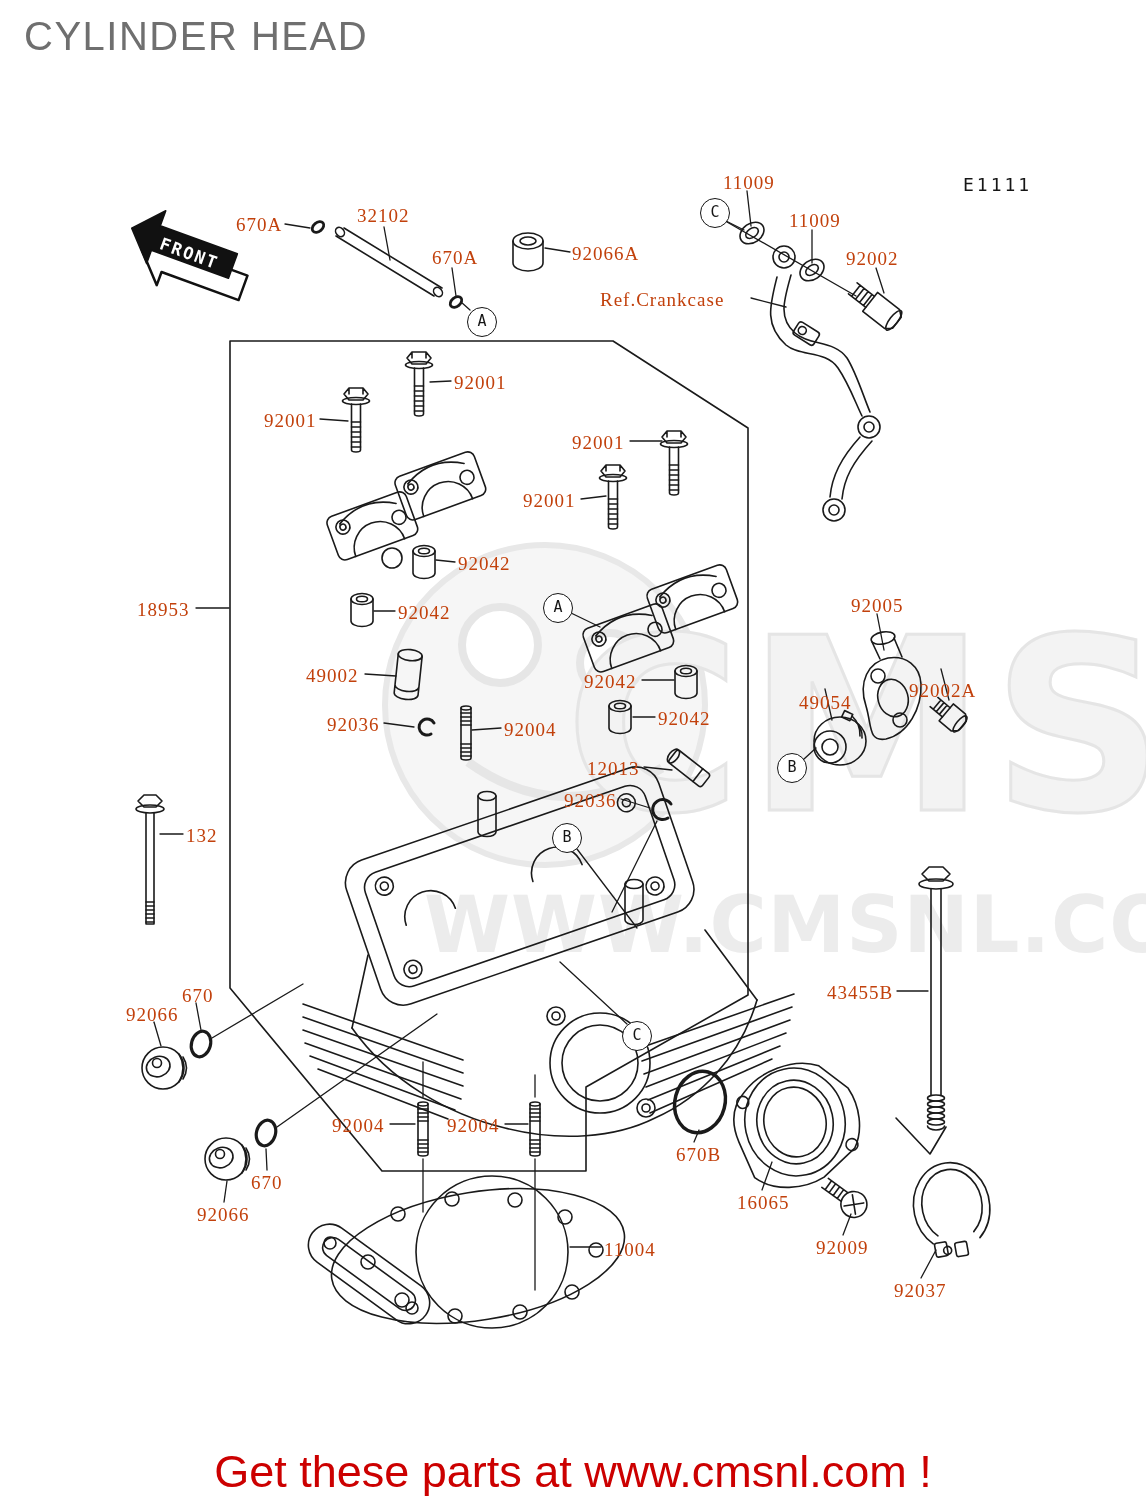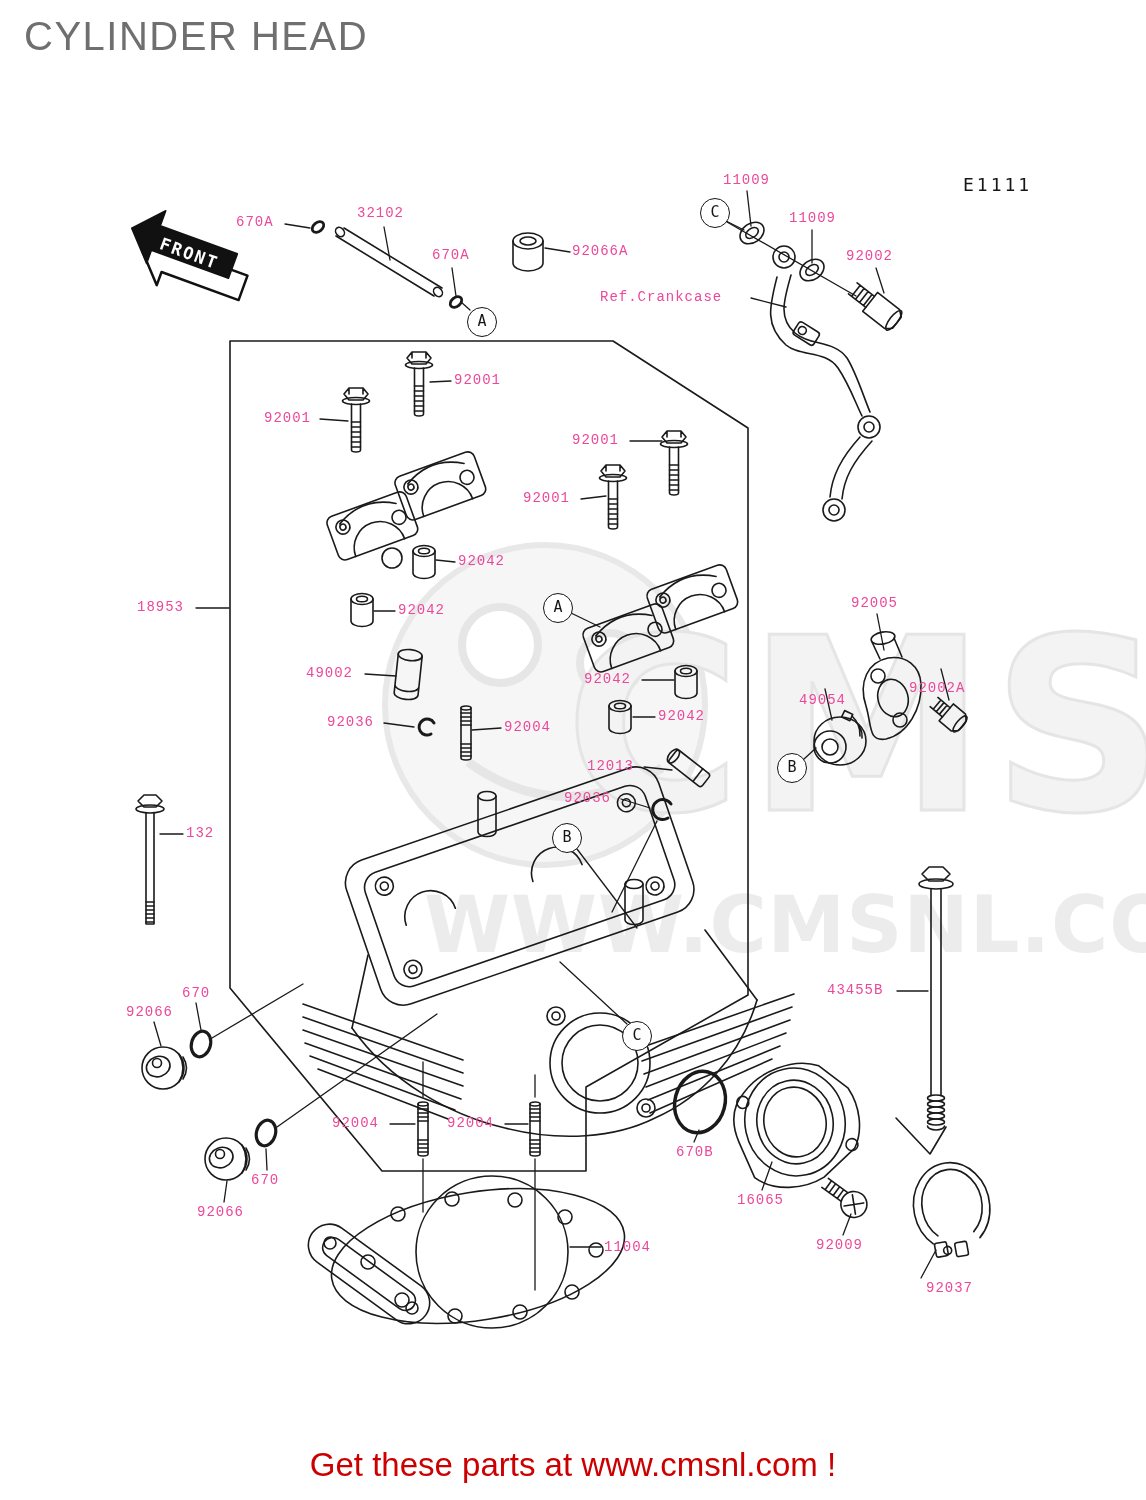--- a/index.html
+++ b/index.html
@@ -12,31 +12,31 @@
     font-size:40px;color:#6f6f6f;letter-spacing:1.5px;white-space:nowrap;
   }
   .diagram-code{
     position:absolute;left:963px;top:174px;
     font-family:"DejaVu Sans Mono",monospace;font-size:18px;letter-spacing:3px;color:#161616;
   }
   .artwork{position:absolute;left:0;top:0;}
   .labels-layer{position:absolute;left:0;top:0;width:1146px;height:1500px;pointer-events:none;}
   .plabel{
     position:absolute;white-space:nowrap;
-    font-family:Liberation Mono, monospace;font-size:14px;letter-spacing:1px;
-    color:#ec4899;
+    font-family:Liberation Serif, serif;font-size:19px;letter-spacing:1px;
+    color:#c2410c;
   }
   .callout{
     position:absolute;width:28px;height:28px;border:1.7px solid #151515;border-radius:50%;
     background:#fff;text-align:center;line-height:26px;
     font-family:"DejaVu Sans Mono",monospace;font-size:15px;color:#151515;
   }
   .footer-banner{
     position:absolute;left:0;right:0;top:1446px;text-align:center;
-    font-size:33px;color:#cc0000;white-space:nowrap;
+    font-size:45px;color:#cc0000;white-space:nowrap;
   }
 </style>
 </head>
 <body>
 
 <div class="page-title">CYLINDER HEAD</div>
 <div class="diagram-code">E1111</div>
 
 <svg class="artwork" width="1146" height="1500" viewBox="0 0 1146 1500" xmlns="http://www.w3.org/2000/svg">
 
@@ -406,21 +406,21 @@
     <span class="plabel" style="left: 827px; top: 982px;">43455B</span>
     <span class="plabel" style="left: 182px; top: 985px;">670</span>
     <span class="plabel" style="left: 126px; top: 1004px;">92066</span>
     <span class="plabel" style="left: 332px; top: 1115px;">92004</span>
     <span class="plabel" style="left: 447px; top: 1115px;">92004</span>
     <span class="plabel" style="left: 251px; top: 1172px;">670</span>
     <span class="plabel" style="left: 197px; top: 1204px;">92066</span>
     <span class="plabel" style="left: 676px; top: 1144px;">670B</span>
     <span class="plabel" style="left: 737px; top: 1192px;">16065</span>
     <span class="plabel" style="left: 816px; top: 1237px;">92009</span>
-    <span class="plabel" style="left: 894px; top: 1280px; margin-left: 32px;">92037</span>
+    <span class="plabel" style="left: 894px; top: 1280px;">92037</span>
     <span class="plabel" style="left: 604px; top: 1239px;">11004</span>
     <span class="callout" style="left: 467px; top: 307px;">A</span>
     <span class="callout" style="left: 543px; top: 593px;">A</span>
     <span class="callout" style="left: 777px; top: 753px;">B</span>
     <span class="callout" style="left: 552px; top: 823px;">B</span>
     <span class="callout" style="left: 700px; top: 198px;">C</span>
     <span class="callout" style="left: 622px; top: 1021px;">C</span>
   </div>
 
 <div class="footer-banner">Get these parts at www.cmsnl.com !</div>

